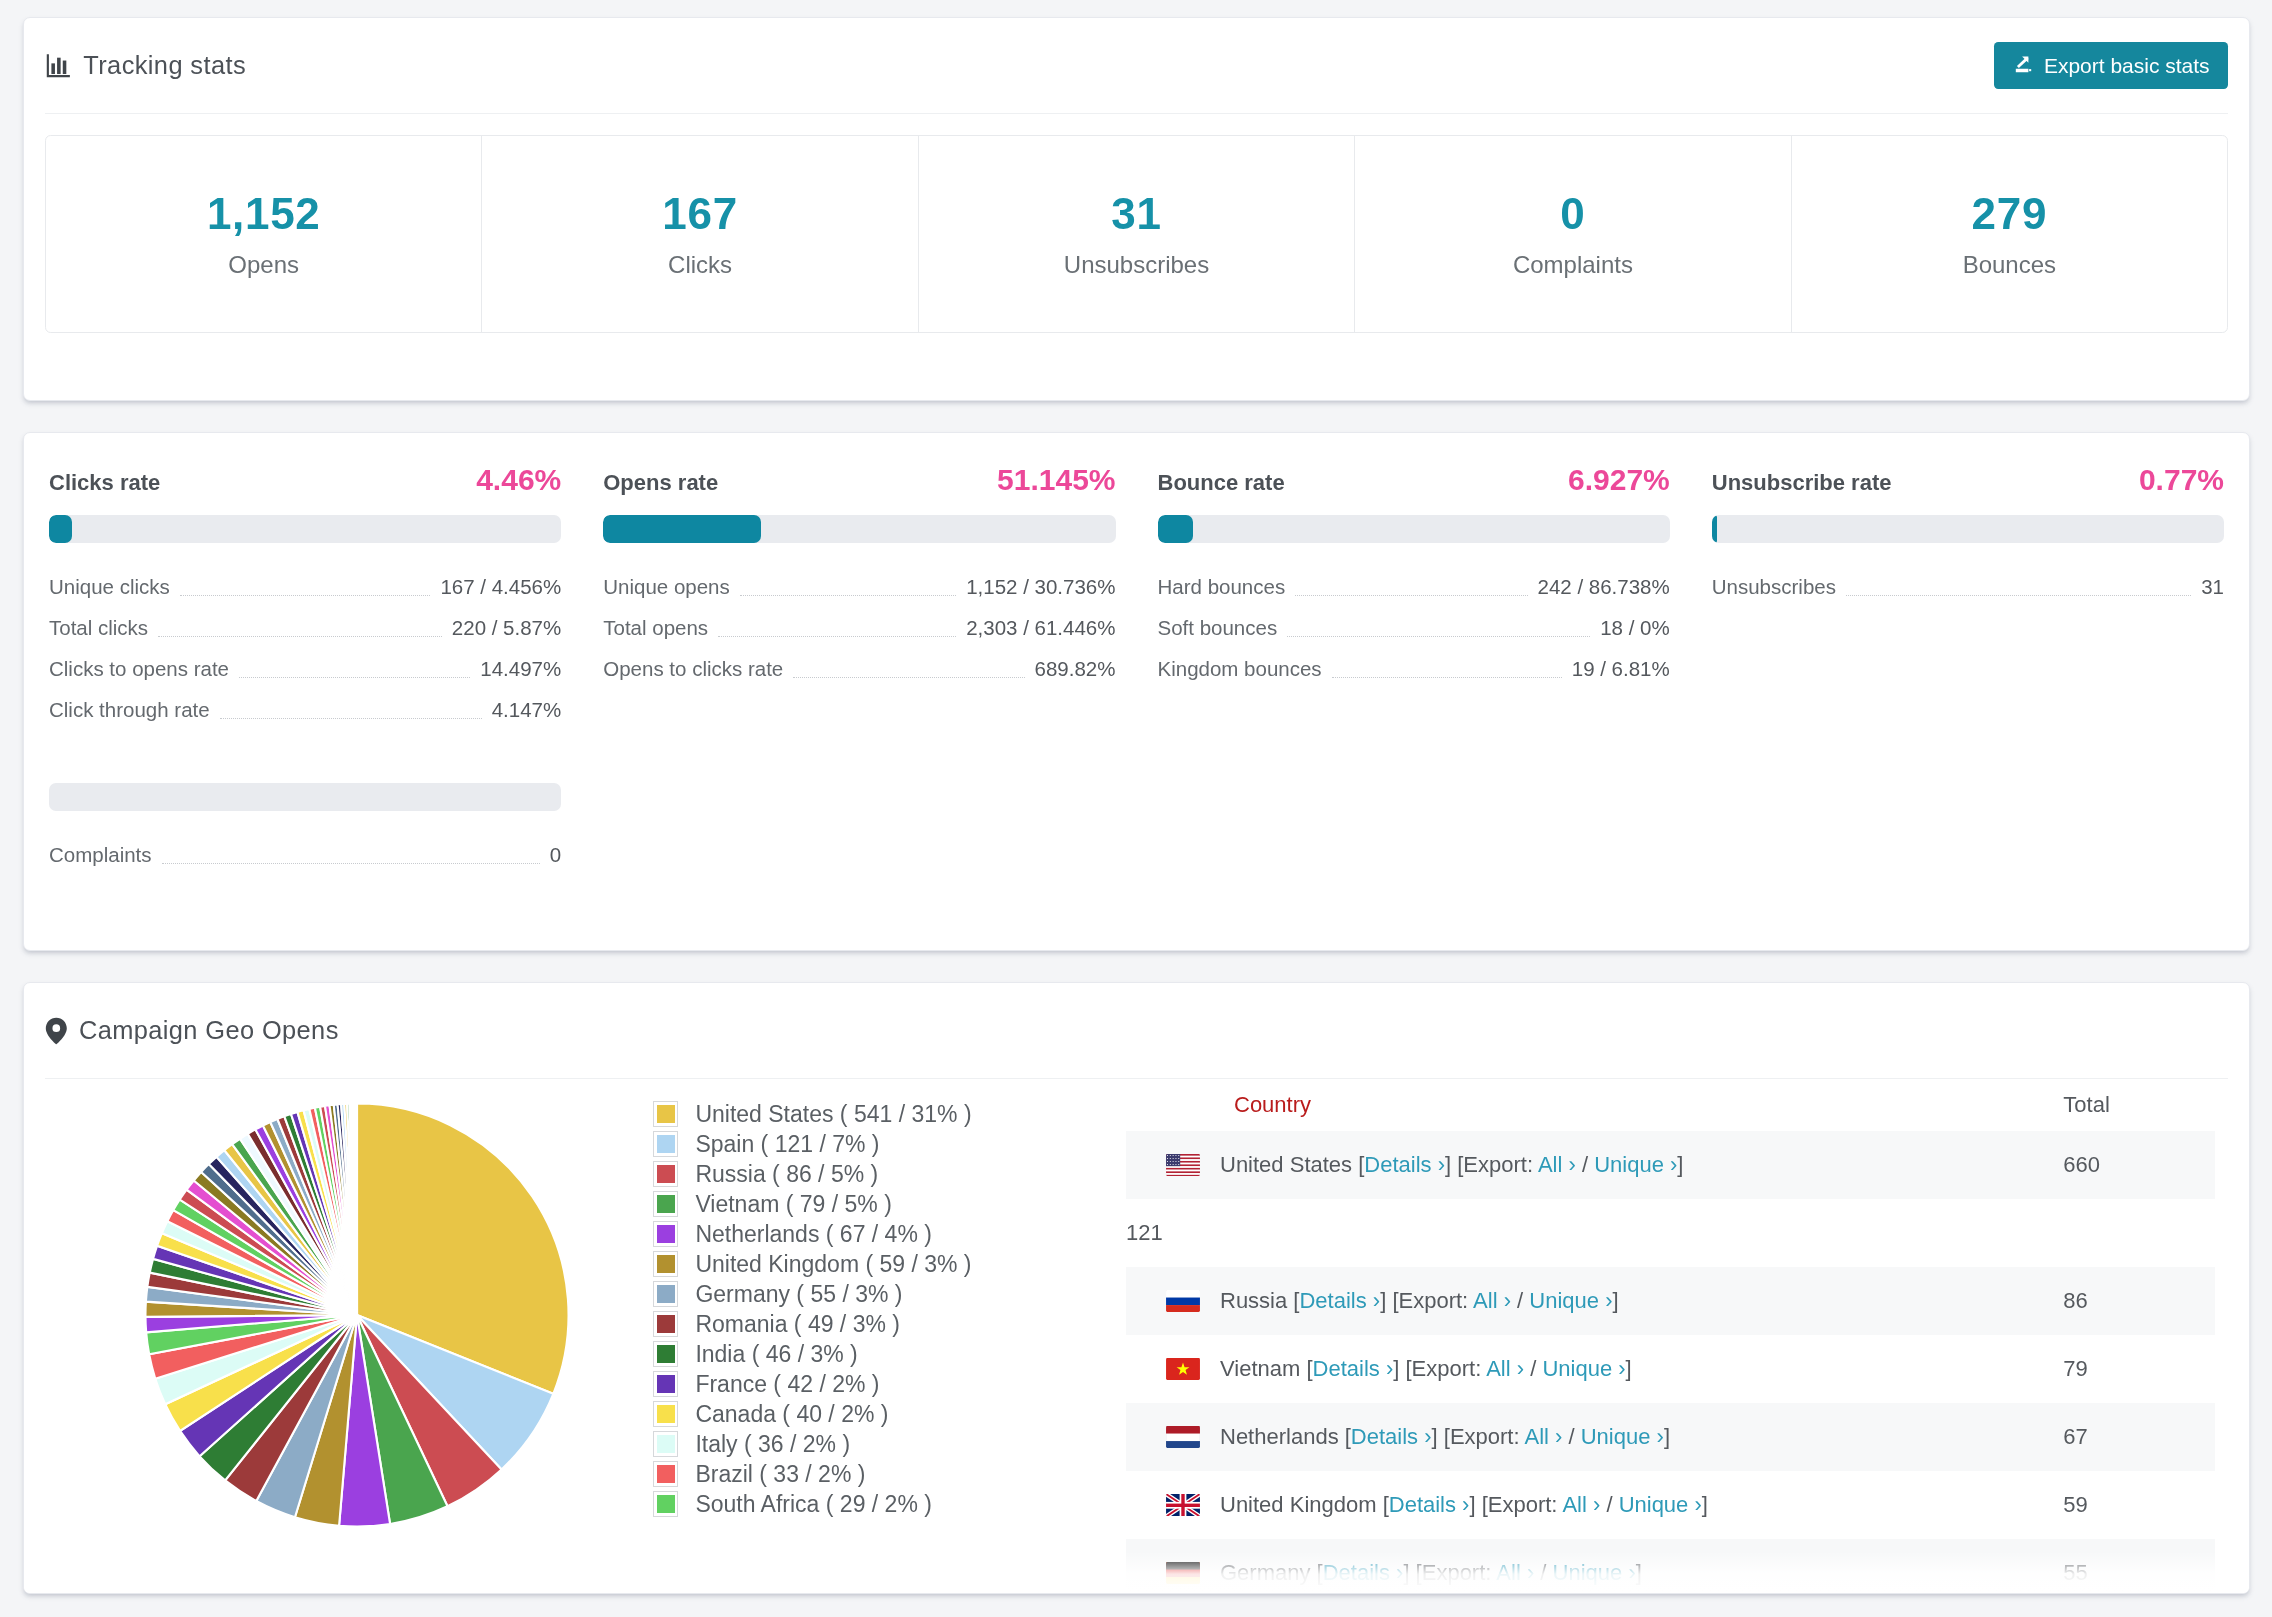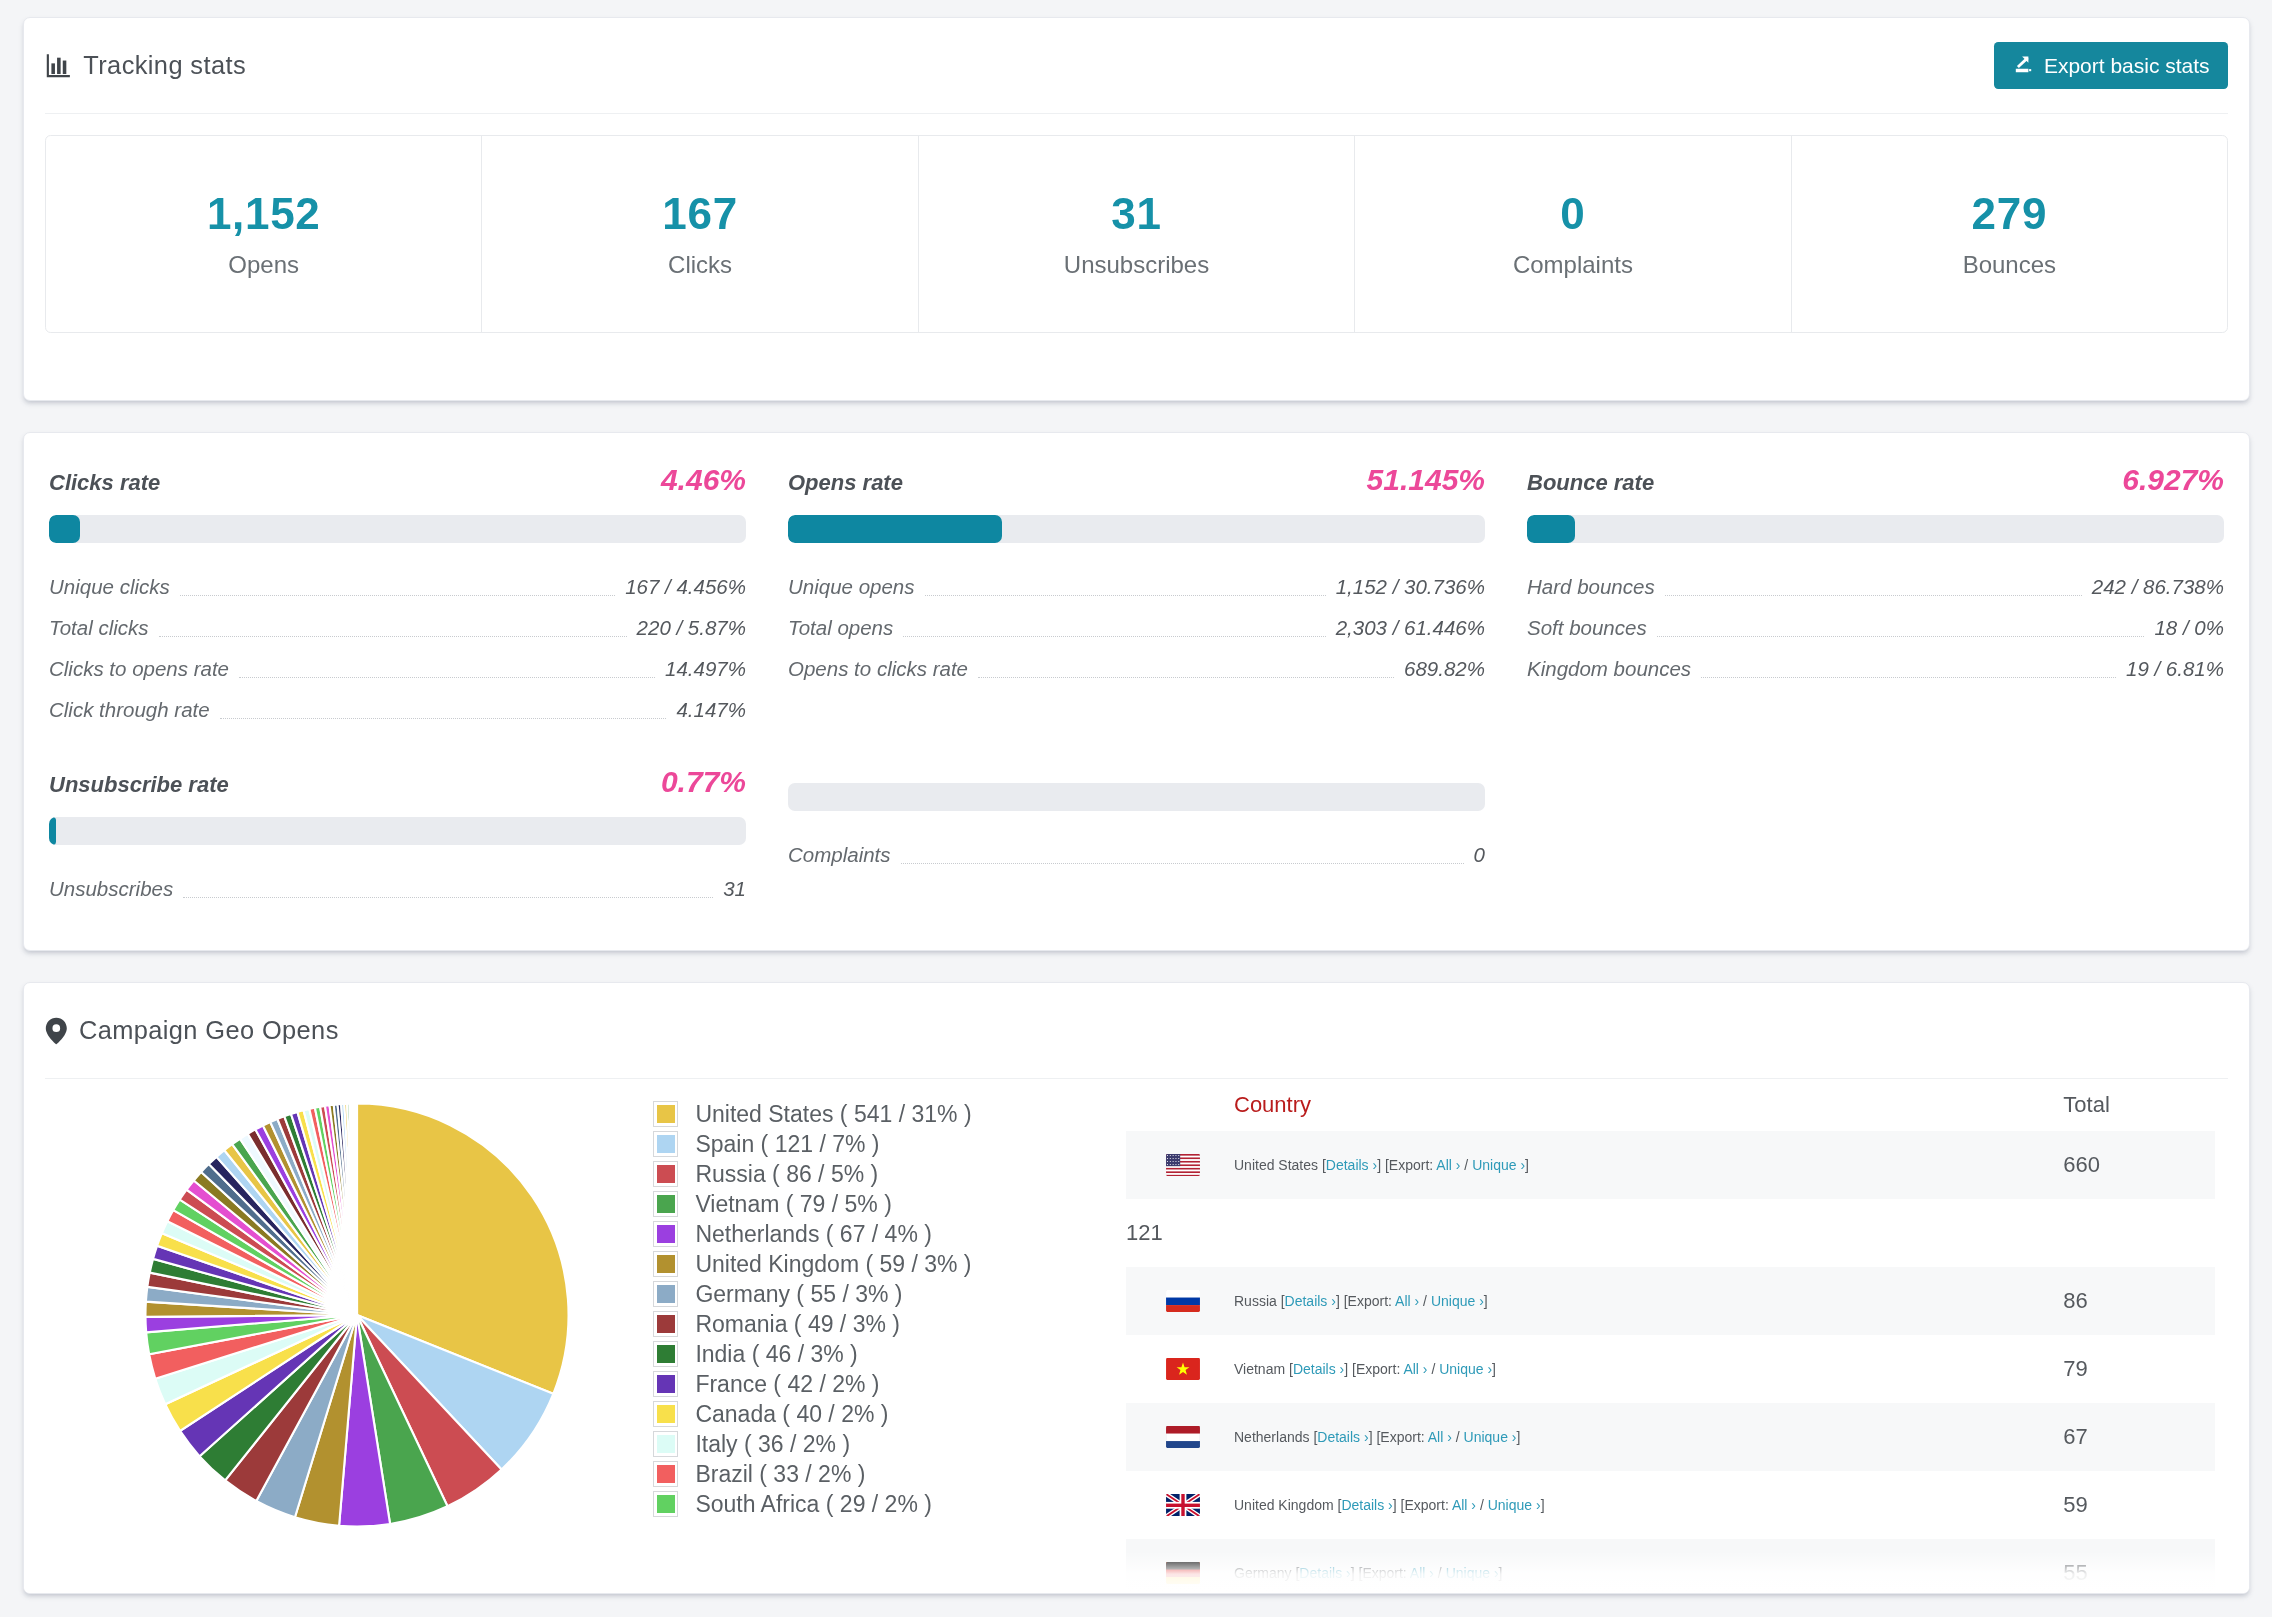--- a/index.html
+++ b/index.html
@@ -49,22 +49,22 @@
     align-items: center; justify-content: center;
   }
   .stat-box + .stat-box { border-left: 1.4px solid #e8eaed; }
   .stat-value { font-size: 44px; font-weight: 700; color: #1691a8; letter-spacing: 0.7px; }
   .stat-label { font-size: 24px; color: #6a7075; margin-top: 11.3px; }
 
   
   #card-rates { height: 519px; padding: 30px 25px; }
   .rates-grid {
     display: grid;
-    grid-template-columns: repeat(3, 1fr);
-    column-gap: 42px; row-gap: 25.4px; font-style: italic;
+    grid-template-columns: repeat(4, 1fr);
+    column-gap: 42px; row-gap: 25.4px;
   }
   .rate-head { display: flex; align-items: baseline; }
   .rate-title { font-size: 22px; font-weight: 700; color: #4c5157; }
   .rate-value { margin-left: auto; font-size: 30px; font-weight: 700; color: #ec4899; }
   .bar-track {
     margin-top: 18.4px; height: 28px; border-radius: 7px;
     background: #e9ebef; overflow: hidden; position: relative;
   }
   .bar-fill { height: 100%; border-radius: 7px; background: #0e87a1; }
   .rate-rows { margin-top: 32px; }
@@ -91,21 +91,21 @@
   .gt-header { display: flex; height: 52px; align-items: center; }
   .gt-header .gt-country { padding-left: 108px; font-size: 22px; color: #b91c1c; flex: 1; }
   .gt-header .gt-total { width: 152px; font-size: 22px; color: #55595e; }
   .gt-row { display: flex; align-items: center; height: 68px; }
   .gt-row.striped { background: #f7f8f9; }
   .gt-row .cell-country { flex: 1; display: flex; align-items: center; padding-left: 40px; }
   .gt-row .cell-total { width: 152px; font-size: 22px; color: #55595e; }
   .flag { width: 34px; height: 22.6px; flex: 0 0 34px; border-radius: 1.4px; overflow: hidden;
           box-shadow: 0 0 0 0.7px rgba(0,0,0,.08) inset; }
   .flag svg { display: block; }
-  .country-text { margin-left: 34px; font-size: 14px; color: #55595e; white-space: nowrap; }
+  .country-text { margin-left: 20px; font-size: 22px; color: #55595e; white-space: nowrap; }
   .country-text a { color: #2e9ab8; text-decoration: none; cursor: pointer; }
   .fade-overlay {
     position: absolute; left: 0; right: 0; bottom: 0; height: 42px;
     background: linear-gradient(to bottom, rgba(255,255,255,0), rgba(255,255,255,.9) 55%, #fff 100%);
     pointer-events: none;
   }
 </style>
 </head>
 <body>
 

